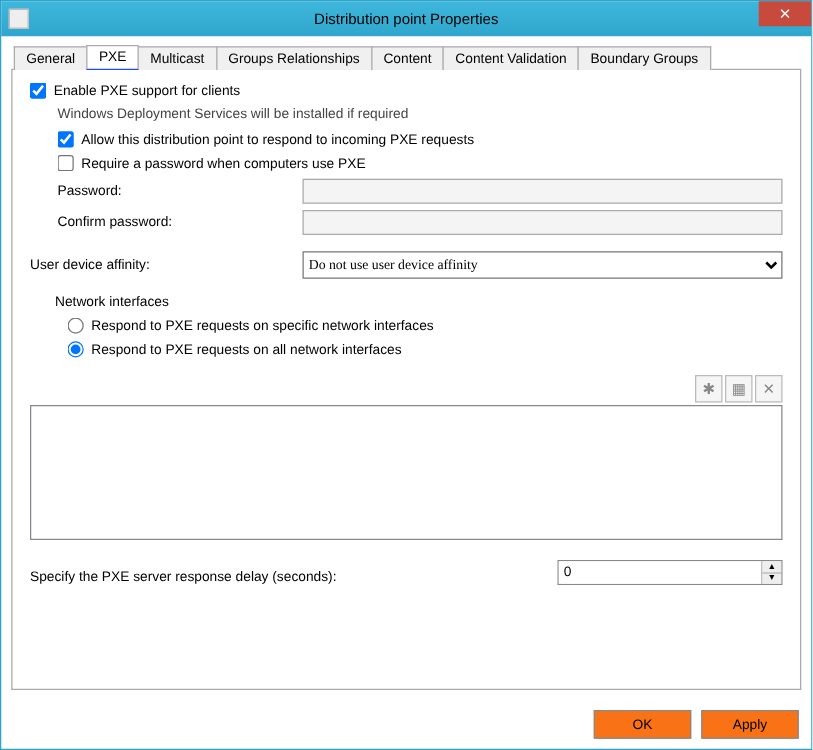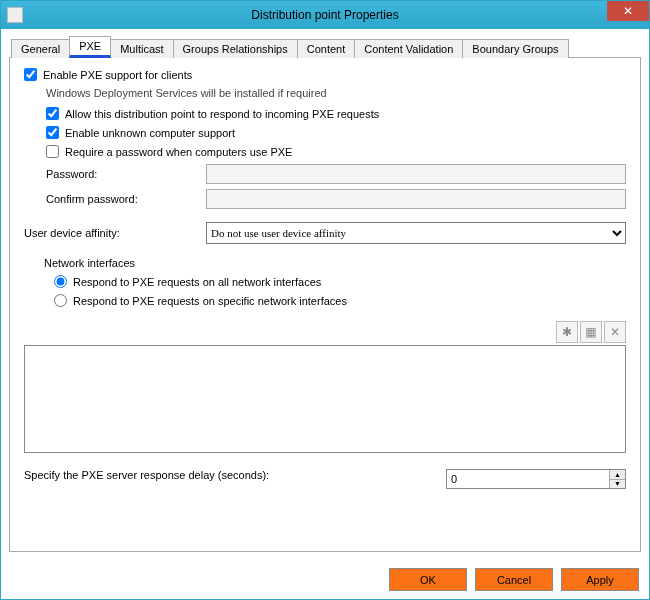--- a/index.html
+++ b/index.html
@@ -71,38 +71,38 @@
       border-bottom: none;
       background: #f0f0f0;
       margin-right: -1px;
       cursor: pointer;
       position: relative;
       top: 1px;
       font-size: 11px;
     }
     .tab.active {
       background: #fff;
-      border-bottom: 3px solid #1d4ed8;
+      border-bottom: 1px solid #1d4ed8;
       z-index: 2;
     }
     .tab-panel {
       border: 1px solid #aaa;
       border-top: none;
       flex: 1;
       padding: 10px 14px 0 14px;
       display: flex;
       flex-direction: column;
       overflow: hidden;
     }
     .row { display: flex; align-items: center; margin-bottom: 4px; }
     .checkbox-row { margin-bottom: 6px; }
     input[type=checkbox], input[type=radio] { margin-right: 6px; }
     .indent1 { padding-left: 22px; }
     .sublabel { color: #444; margin-bottom: 8px; }
-    .field-row { display:flex; align-items:center; margin-bottom:5px; }
+    .field-row { display:flex; align-items:center; margin-bottom:5px;gap:36px; }
     .field-label { width: 160px; }
     .text-input {
       flex: 1;
       height: 20px;
       border: 1px solid #aaa;
       background: #f4f4f4;
       padding: 0 4px;
       font-size: 11px;
     }
     .select {
@@ -130,21 +130,21 @@
       color:#888;
       cursor: default;
     }
     .listbox {
       border: 1px solid #888;
       height: 108px;
       background: #fff;
     }
     .delay-row {
       display:flex;
-      align-items:flex-start;
+      align-items:flex-end;
       margin-top: 16px;
     }
     .delay-label { flex: 1; }
     .spinner {
       display:flex;
       align-items:stretch;
       width: 180px;
       border: 1px solid #888;
       height: 20px;
     }
@@ -216,24 +216,20 @@
         <span>Enable PXE support for clients</span>
       </div>
 
       <div class="indent1 sublabel">Windows Deployment Services will be installed if required</div>
 
       <div class="row checkbox-row indent1">
         <input type="checkbox" checked="" style="">
         <span>Allow this distribution point to respond to incoming PXE requests</span>
       </div>
 
-      <div class="row checkbox-row indent1">
-        <input type="checkbox" checked="" style="">
-        <span>Enable unknown computer support</span>
-      </div>
 
       <div class="row checkbox-row indent1">
         <input type="checkbox" style="">
         <span>Require a password when computers use PXE</span>
       </div>
 
       <div class="field-row indent1">
         <span class="field-label">Password:</span>
         <input class="text-input" type="password" disabled="" value="" style="">
       </div>
@@ -246,26 +242,26 @@
       <div class="field-row" style="margin-top:8px;">
         <span style="width:182px;">User device affinity:</span>
         <select class="select">
           <option>Do not use user device affinity</option>
         </select>
       </div>
 
       <div class="group-label">Network interfaces</div>
 
       <div class="radio-row">
+        <input type="radio" name="nif" style="">
+        <span>Respond to PXE requests on specific network interfaces</span>
+      </div>
+      <div class="radio-row">
         <input type="radio" name="nif" checked="" style="">
         <span>Respond to PXE requests on all network interfaces</span>
-      </div>
-      <div class="radio-row">
-        <input type="radio" name="nif" style="">
-        <span>Respond to PXE requests on specific network interfaces</span>
       </div>
 
       <div class="toolbar">
         <div class="tool-btn">
             <span>✱</span>
           </div>
         <div class="tool-btn">
             <span>▦</span>
           </div>
         <div class="tool-btn">
@@ -288,16 +284,15 @@
               </div>
           </div>
         </div>
       </div>
 
     </div>
   </div>
 
   <div class="footer">
     <button class="btn">OK</button>
-    <button class="btn">Cancel</button>
     <button class="btn">Apply</button>
   </div>
 </div>
 
 </body></html>

